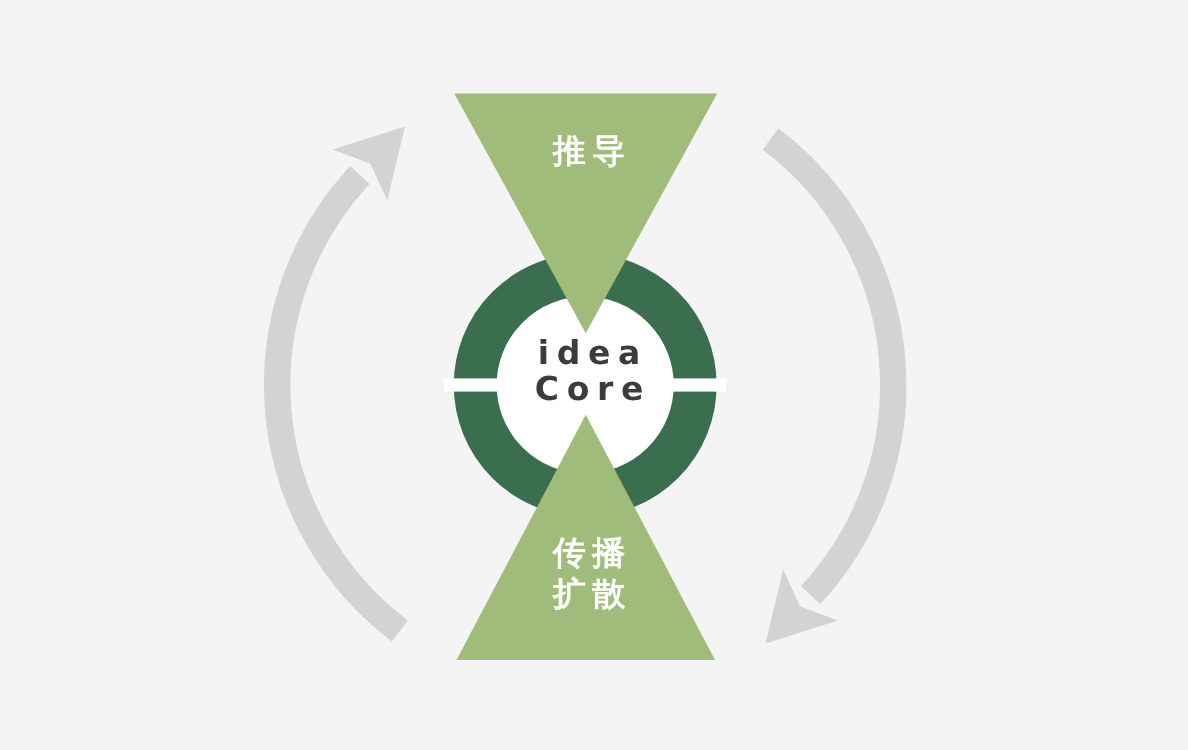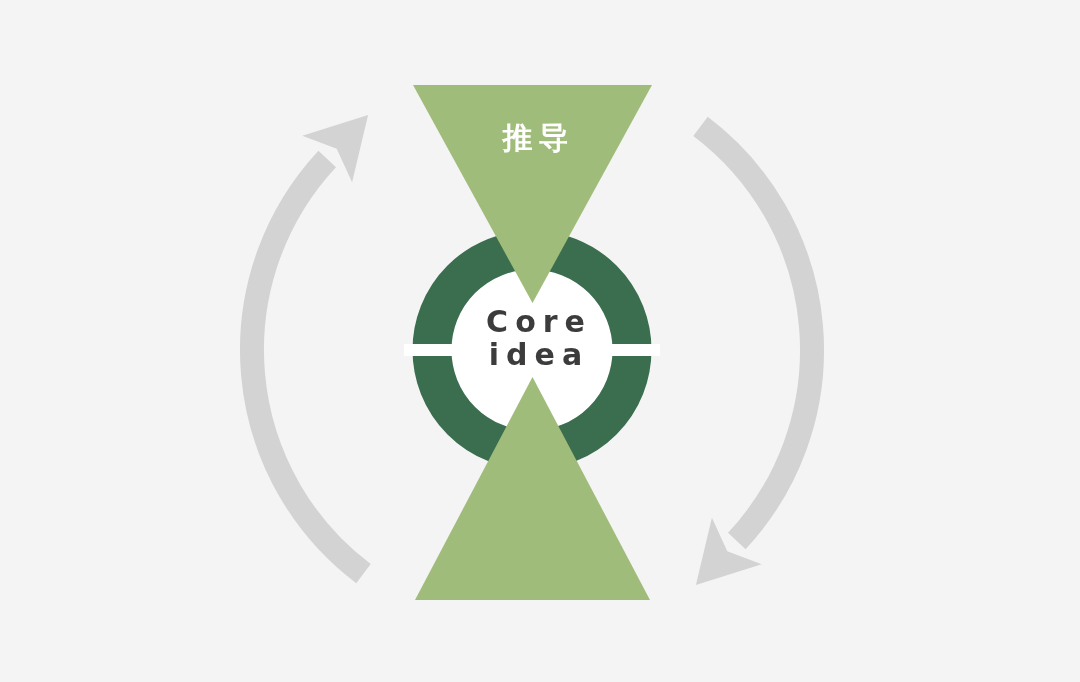--- a/index.html
+++ b/index.html
@@ -69,20 +69,22 @@
     <polygon points="413,85 652,85 532.5,303" fill="#a0bc7a"></polygon>
 
     <polygon points="415,600 650,600 532.5,377" fill="#a0bc7a"></polygon>
   </svg>
 
   <div class="txt tri-label tri-label-top">
     <div>推导</div>
   </div>
 
   <div class="txt core-label">
+    <div>idea</div>
     <div>Core</div>
-    <div>idea</div>
   </div>
 
   <div class="txt tri-label tri-label-bottom">
+    <div>传播</div>
+    <div>扩散</div>
   </div>
 
 </div>
 
 </body></html>

